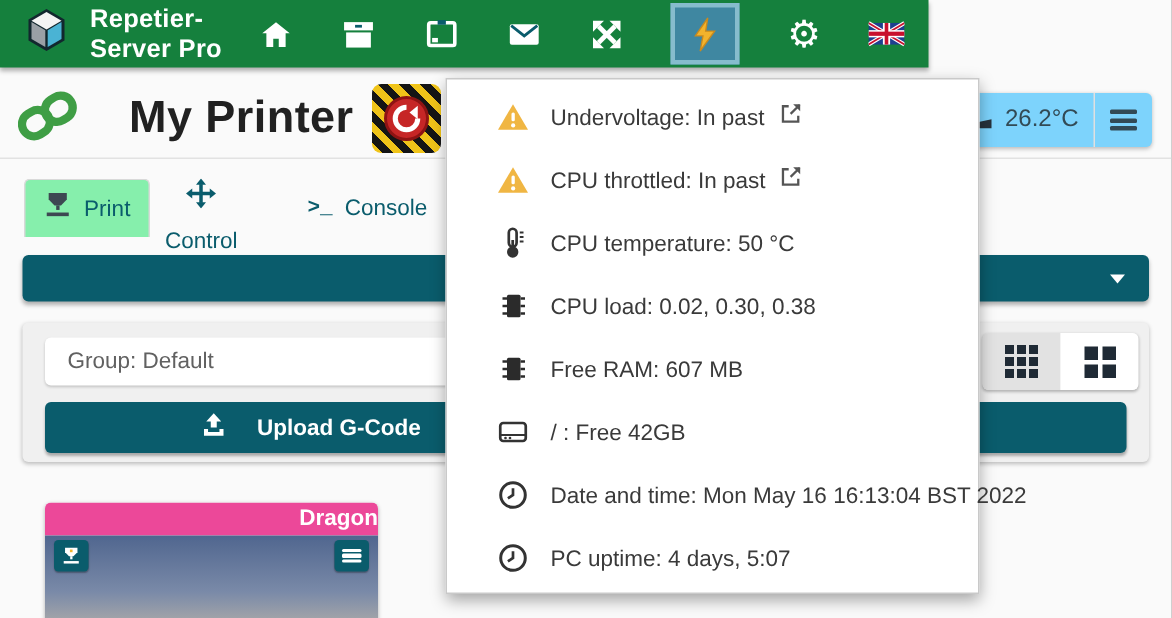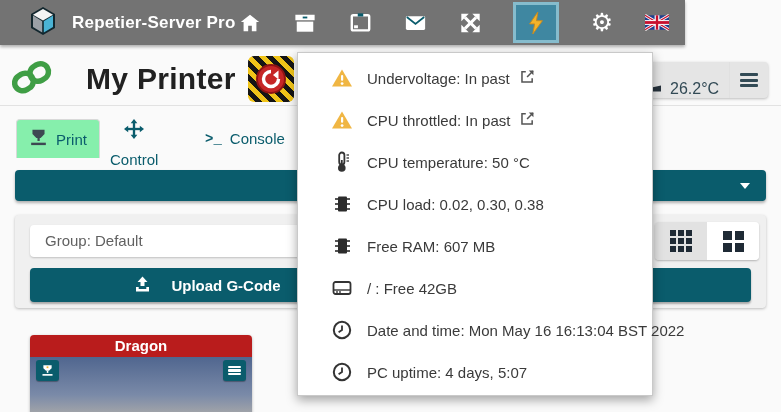--- a/index.html
+++ b/index.html
@@ -4,23 +4,23 @@
 <style>
   * { margin:0; padding:0; box-sizing:border-box; }
   body { background:#888; font-family:"Liberation Sans", sans-serif; }
   .screen {
     position:relative; width:781px; height:412px; background:#fafafa;
     overflow:hidden; font-family:"Liberation Sans", sans-serif;
   }
 
   
   .navbar {
-    position:absolute; left:0; top:0; width:685px; height:45px;
-    background:#737373; display:flex; align-items:center;
-    box-shadow:0 2px 3px rgba(0,0,0,.3); z-index:5;padding-left:12px;
+    position:absolute; left:0; top:0; width:619px; height:45px;
+    background:#15803d; display:flex; align-items:center;
+    box-shadow:0 2px 3px rgba(0,0,0,.3); z-index:5;
   }
   .navbar .logo { margin-left:16px; }
   .navbar .app-title { color:#fff; font-size:17px; font-weight:700; margin-left:14px; letter-spacing:.2px; }
   .nav-icons { margin-left:auto; display:flex; align-items:center; gap:31px; padding-right:16px; }
   .nav-btn { width:24px; height:24px; display:flex; align-items:center; justify-content:center; cursor:pointer; }
   .nav-btn.highlight {
     width:46px; height:41px; background:#3f87a1; border:3px solid #86bccd;
   }
   .gear-glyph { color:#fff; font-size:25px; line-height:24px; font-family:"DejaVu Sans", sans-serif; }
 
@@ -30,22 +30,22 @@
   .estop {
     width:46px; height:46px; margin-left:12px; border-radius:6px;
     background:repeating-linear-gradient(45deg,#f0c419 0 5px,#151515 5px 10px);
     display:flex; align-items:center; justify-content:center; cursor:pointer;
   }
   .header-divider { position:absolute; left:0; top:105px; width:781px; height:1px; background:#e2e2e2; }
 
   
   .temp-card {
     position:absolute; left:612px; top:62px; width:156px; height:36px;
-    background:#e5e5e5; border-radius:4px; box-shadow:0 1px 3px rgba(0,0,0,.25);
-    display:flex; align-items:flex-end; z-index:2;
+    background:#7dd3fc; border-radius:4px; box-shadow:0 1px 3px rgba(0,0,0,.25);
+    display:flex; align-items:center; z-index:2;
   }
   .temp-card .bed-icon { margin-left:28px; }
   .temp-value { font-size:16px; color:#324a55; margin-left:6px; }
   .temp-sep { width:1px; height:36px; background:#e0e0e0; margin-left:10px; }
   .menu-btn { flex:1; height:36px; display:flex; align-items:center; justify-content:center; cursor:pointer; }
   .hamburger span { display:block; width:18px; height:3px; background:#324a55; border-radius:1px; margin:2.5px 0; }
 
   
   .tab { position:absolute; top:119px; height:39px; display:flex; align-items:center; gap:8px; cursor:pointer; }
   .tab .tab-label { font-size:15px; color:#0a5c6c; }
@@ -95,22 +95,22 @@
   }
   .upload-btn { left:15px; width:355px; }
   .right-btn { left:381px; width:355px; }
 
   
   .printer-card {
     position:absolute; left:30px; top:335px; width:222px; height:130px;
     border-radius:4px 4px 0 0; overflow:hidden; box-shadow:0 1px 3px rgba(0,0,0,.3);
   }
   .printer-card-header {
-    height:22px; background:#b91c1c; color:#fff; font-size:15px; font-weight:700;
-    text-align:center; line-height:22px;
+    height:22px; background:#ec4899; color:#fff; font-size:15px; font-weight:700;
+    text-align:right; line-height:22px;
   }
   .printer-card-image {
     position:relative; height:108px;
     background:linear-gradient(180deg,#50668f 0%,#7a8aa8 35%,#b9b3a9 62%,#ddd2bd 82%,#e6dcc6 100%);
   }
   .mini-btn {
     position:absolute; top:3px; width:23px; height:21px; background:#0a5c6c; border-radius:3px;
     display:flex; align-items:center; justify-content:center; cursor:pointer;
     box-shadow:0 1px 1px rgba(0,0,0,.3);
   }

